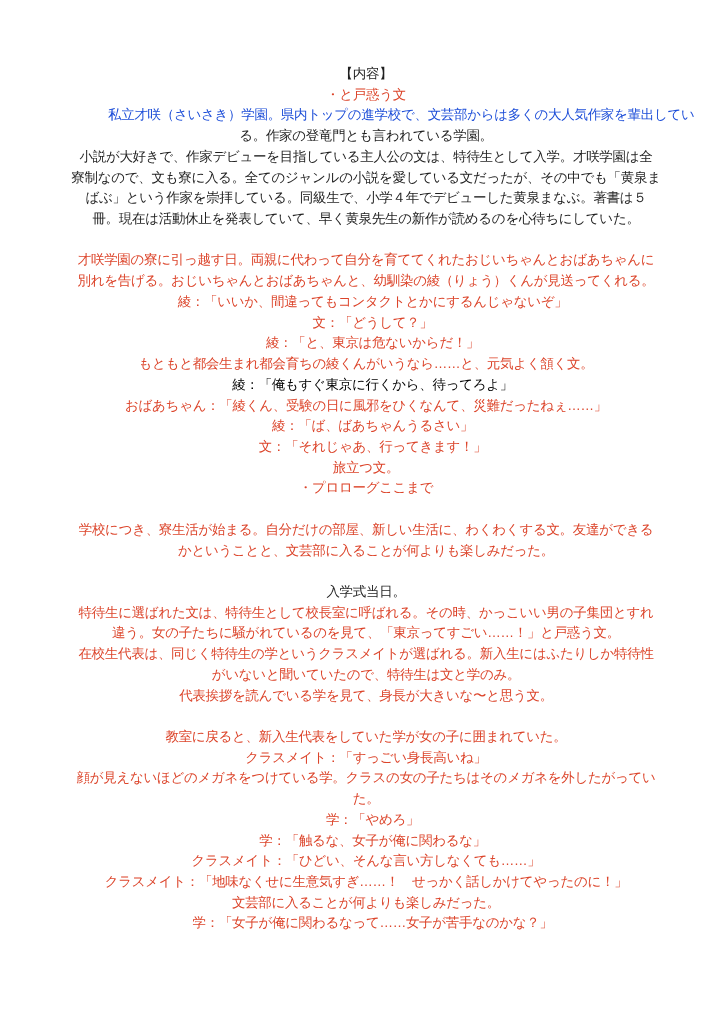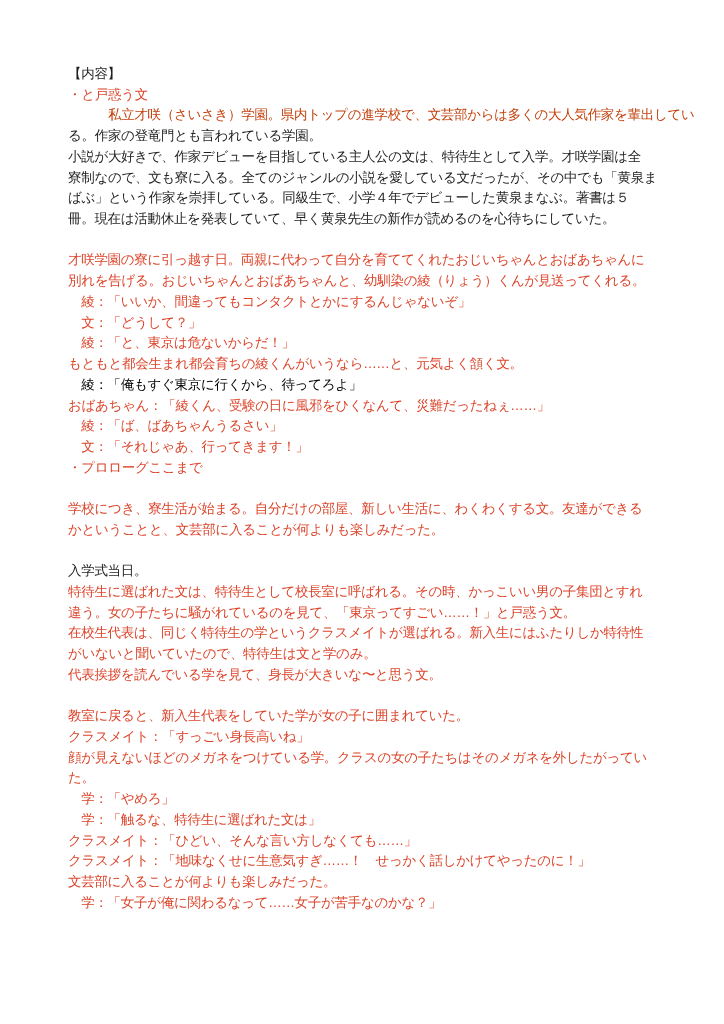--- a/index.html
+++ b/index.html
@@ -7,20 +7,21 @@
     padding: 0;
     background: #ffffff;
   }
   .page {
     position: relative;
     width: 724px;
     height: 1024px;
     background: #ffffff;
     overflow: hidden;
     font-family: "Liberation Sans", "DejaVu Sans", sans-serif;
+    text-align: center;
   }
   .doc {
     position: absolute;
     left: 68px;
     top: 64px;
     width: 596px;
   }
   .line {
     margin: 0;
     padding: 0;
@@ -32,53 +33,54 @@
     color: #1f1f1f;
   }
 </style>
 </head>
 <body>
 
 <div class="page">
   <div class="doc">
     <p class="line" style="color: rgb(31, 31, 31);">【内容】</p>
     <p class="line" style="color: rgb(220, 68, 42);">・と戸惑う文</p>
-    <p class="line" style="color: #c2410c; margin-left: 40px;">私立才咲（さいさき）学園。県内トップの進学校で、文芸部からは多くの大人気作家を輩出してい</p>
+    <p class="line" style="color: #1d4ed8; margin-left: 40px;">私立才咲（さいさき）学園。県内トップの進学校で、文芸部からは多くの大人気作家を輩出してい</p>
     <p class="line" style="color: rgb(31, 31, 31);">る。作家の登竜門とも言われている学園。</p>
     <p class="line" style="color: rgb(31, 31, 31);">小説が大好きで、作家デビューを目指している主人公の文は、特待生として入学。才咲学園は全</p>
     <p class="line" style="color: rgb(31, 31, 31);">寮制なので、文も寮に入る。全てのジャンルの小説を愛している文だったが、その中でも「黄泉ま</p>
     <p class="line" style="color: rgb(31, 31, 31);">ばぶ」という作家を崇拝している。同級生で、小学４年でデビューした黄泉まなぶ。著書は５</p>
     <p class="line" style="color: rgb(31, 31, 31);">冊。現在は活動休止を発表していて、早く黄泉先生の新作が読めるのを心待ちにしていた。</p>
     <p class="line"></p>
     <p class="line" style="color: rgb(220, 68, 42);">才咲学園の寮に引っ越す日。両親に代わって自分を育ててくれたおじいちゃんとおばあちゃんに</p>
     <p class="line" style="color: rgb(220, 68, 42);">別れを告げる。おじいちゃんとおばあちゃんと、幼馴染の綾（りょう）くんが見送ってくれる。</p>
     <p class="line" style="color: rgb(220, 68, 42);">　綾：「いいか、間違ってもコンタクトとかにするんじゃないぞ」</p>
     <p class="line" style="color: rgb(220, 68, 42);">　文：「どうして？」</p>
     <p class="line" style="color: rgb(220, 68, 42);">　綾：「と、東京は危ないからだ！」</p>
     <p class="line" style="color: rgb(220, 68, 42);">もともと都会生まれ都会育ちの綾くんがいうなら……と、元気よく頷く文。</p>
     <p class="line" style="color: #000000;">　綾：「俺もすぐ東京に行くから、待ってろよ」</p>
     <p class="line" style="color: rgb(220, 68, 42);">おばあちゃん：「綾くん、受験の日に風邪をひくなんて、災難だったねぇ……」</p>
     <p class="line" style="color: rgb(220, 68, 42);">　綾：「ば、ばあちゃんうるさい」</p>
     <p class="line" style="color: rgb(220, 68, 42);">　文：「それじゃあ、行ってきます！」</p>
+    <p class="line" style="color: rgb(220, 68, 42);">旅立つ文。</p>
     <p class="line" style="color: rgb(220, 68, 42);">・プロローグここまで</p>
     <p class="line"></p>
     <p class="line" style="color: rgb(220, 68, 42);">学校につき、寮生活が始まる。自分だけの部屋、新しい生活に、わくわくする文。友達ができる</p>
     <p class="line" style="color: rgb(220, 68, 42);">かということと、文芸部に入ることが何よりも楽しみだった。</p>
     <p class="line"></p>
     <p class="line" style="color: rgb(31, 31, 31);">入学式当日。</p>
     <p class="line" style="color: rgb(220, 68, 42);">特待生に選ばれた文は、特待生として校長室に呼ばれる。その時、かっこいい男の子集団とすれ</p>
     <p class="line" style="color: rgb(220, 68, 42);">違う。女の子たちに騒がれているのを見て、「東京ってすごい……！」と戸惑う文。</p>
     <p class="line" style="color: rgb(220, 68, 42);">在校生代表は、同じく特待生の学というクラスメイトが選ばれる。新入生にはふたりしか特待性</p>
     <p class="line" style="color: rgb(220, 68, 42);">がいないと聞いていたので、特待生は文と学のみ。</p>
     <p class="line" style="color: rgb(220, 68, 42);">代表挨拶を読んでいる学を見て、身長が大きいな〜と思う文。</p>
     <p class="line"></p>
     <p class="line" style="color: rgb(220, 68, 42);">教室に戻ると、新入生代表をしていた学が女の子に囲まれていた。</p>
     <p class="line" style="color: rgb(220, 68, 42);">クラスメイト：「すっごい身長高いね」</p>
     <p class="line" style="color: rgb(220, 68, 42);">顔が見えないほどのメガネをつけている学。クラスの女の子たちはそのメガネを外したがってい</p>
     <p class="line" style="color: rgb(220, 68, 42);">た。</p>
     <p class="line" style="color: rgb(220, 68, 42);">　学：「やめろ」</p>
-    <p class="line" style="color: rgb(220, 68, 42);">　学：「触るな、特待生に選ばれた文は」</p>
+    <p class="line" style="color: rgb(220, 68, 42);">　学：「触るな、女子が俺に関わるな」</p>
     <p class="line" style="color: rgb(220, 68, 42);">クラスメイト：「ひどい、そんな言い方しなくても……」</p>
     <p class="line" style="color: rgb(220, 68, 42);">クラスメイト：「地味なくせに生意気すぎ……！　せっかく話しかけてやったのに！」</p>
     <p class="line" style="color: rgb(220, 68, 42);">文芸部に入ることが何よりも楽しみだった。</p>
     <p class="line" style="color: rgb(220, 68, 42);">　学：「女子が俺に関わるなって……女子が苦手なのかな？」</p>
   </div>
 </div>
 
 </body></html>

